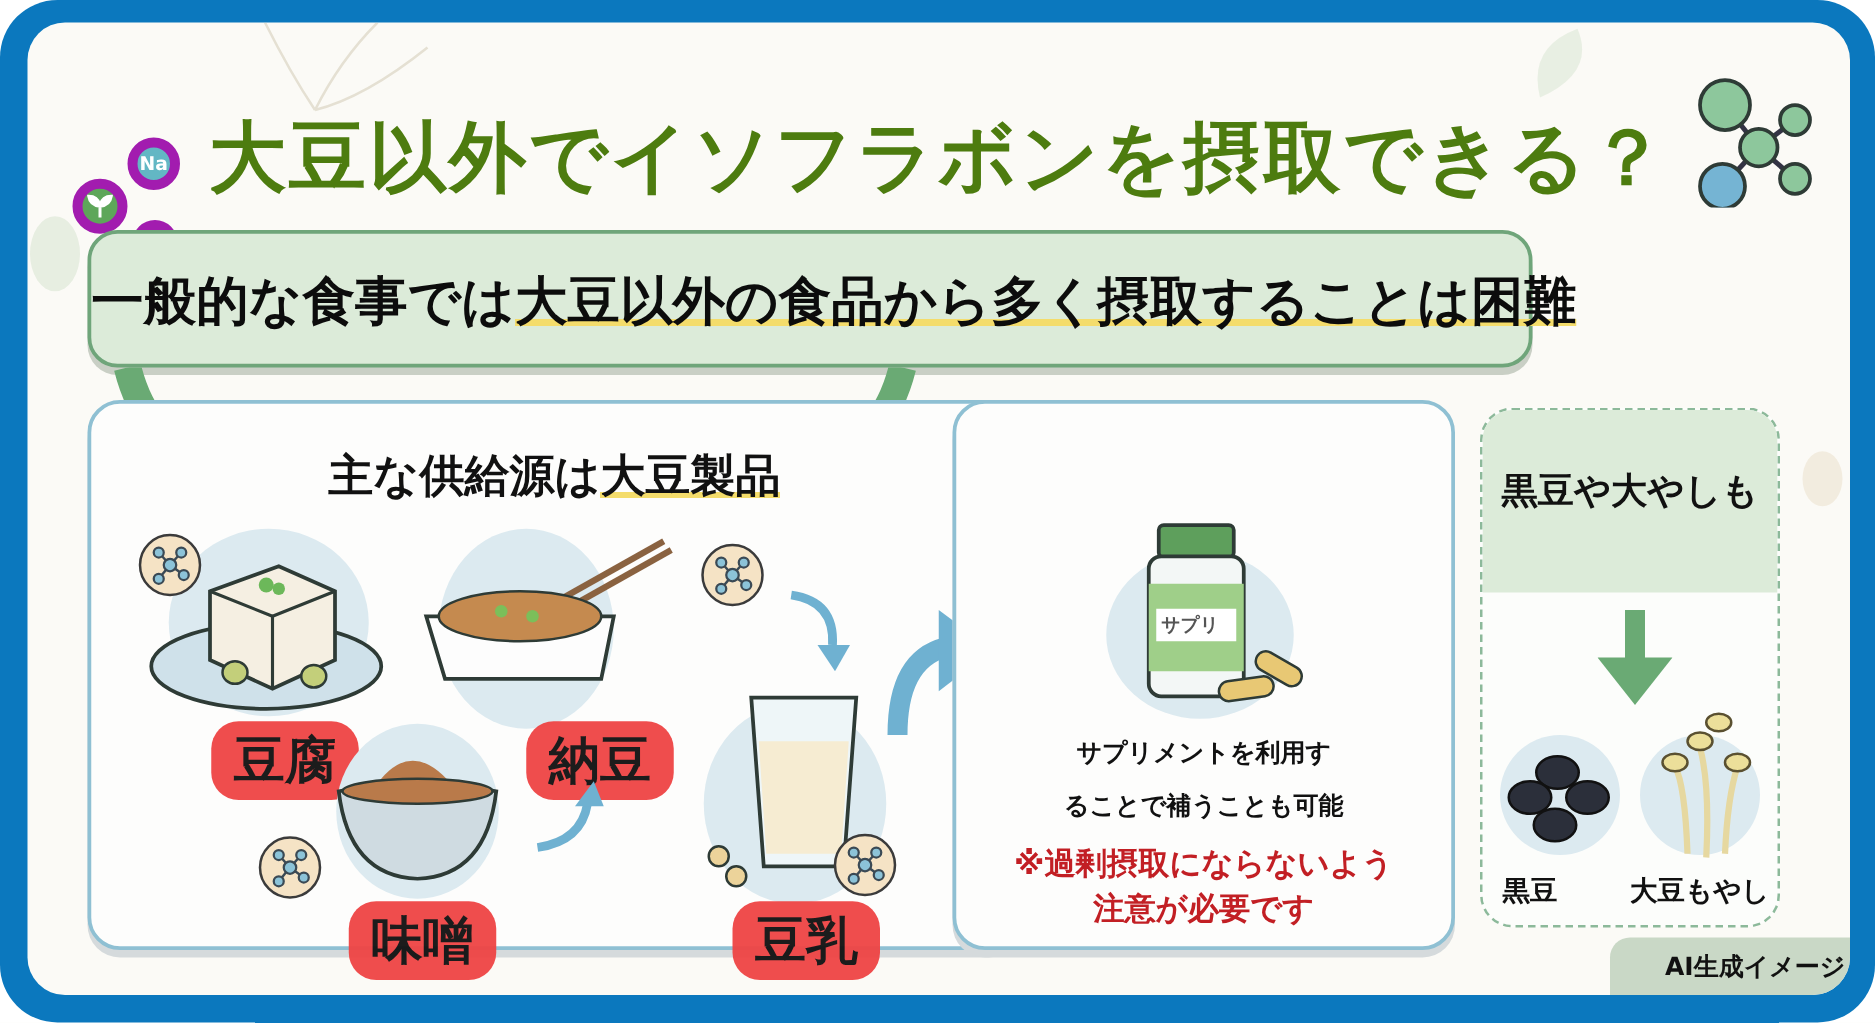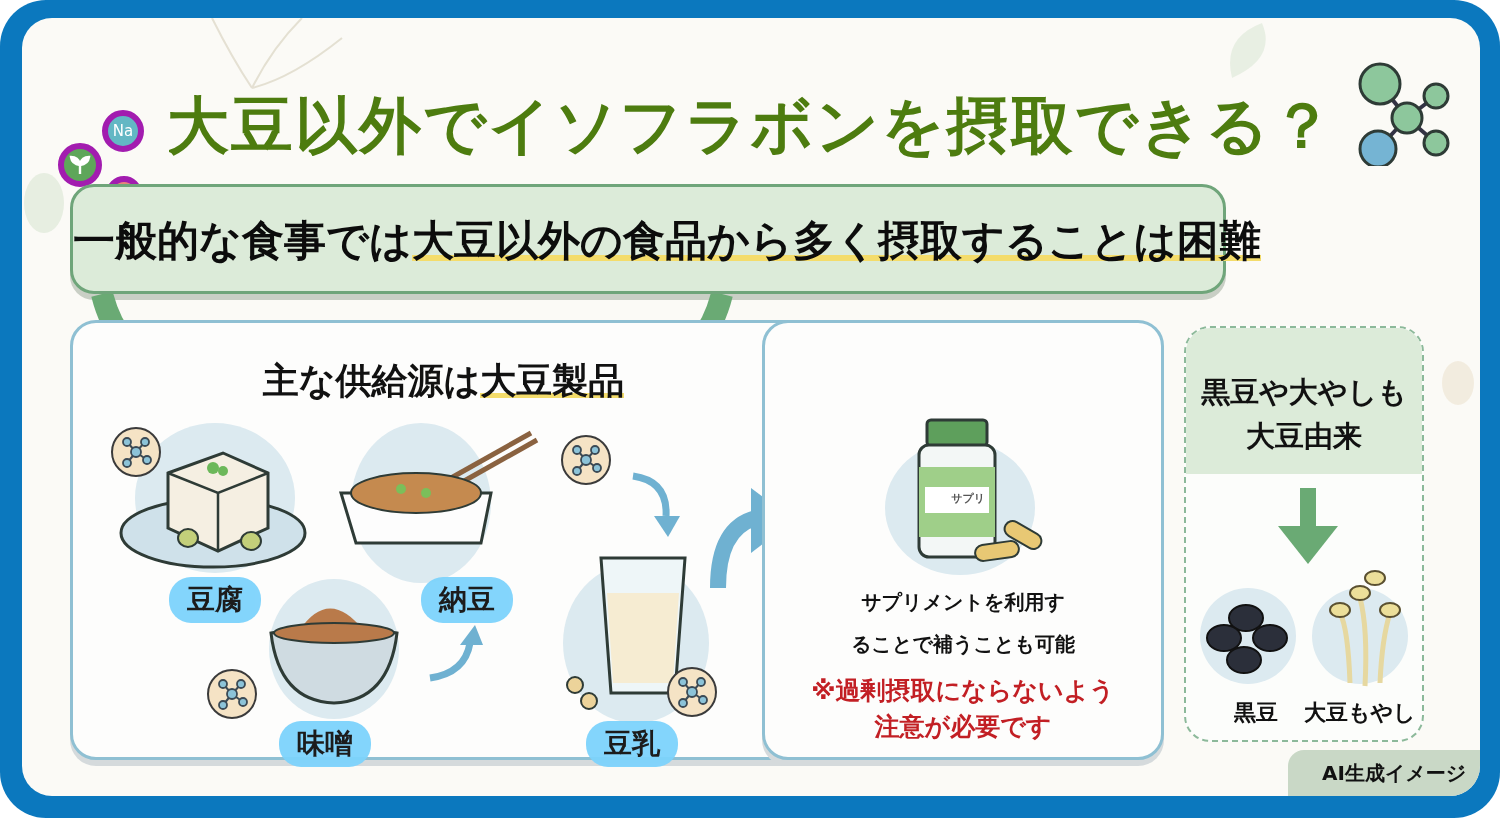--- a/index.html
+++ b/index.html
@@ -16,23 +16,23 @@
   .deco-leaf { position: absolute; opacity: .45; }
   .title-row {
     position: absolute; left: 0; top: 60px; width: 1458px; height: 110px;
   }
   .title {
     position: absolute; left: 145px; top: 6px;
     font-size: 62px; font-weight: bold; letter-spacing: 2px; color: #4d7c0f;
     white-space: nowrap;
   }
   .badge {
-    position: absolute; border-radius: 50%; border: 6px solid #a21caf;
+    position: absolute; border-radius: 50%; border: 8px solid #a21caf;
     display: flex; align-items: center; justify-content: center;
-    font-weight: normal; color: #fff; font-size: 15px;
+    font-weight: bold; color: #fff; font-size: 15px;
   }
   .badge.na { left: 80px; top: 32px; width: 42px; height: 42px; background: #63b7c4; }
   .badge.leaf { left: 36px; top: 65px; width: 44px; height: 44px; background: #5ea65a; }
   .badge.e { left: 84px; top: 98px; width: 36px; height: 36px; background: #e7857a; }
   .molecule-top { position: absolute; left: 1330px; top: 38px; width: 100px; height: 110px; }
 
   .banner {
     position: absolute; left: 48px; top: 166px; width: 1156px; height: 110px;
     background: #dcebd9; border: 3px solid #6fa57a; border-radius: 24px;
     box-shadow: 0 6px 0 #c9cfc5;
@@ -57,22 +57,22 @@
   }
   .panel-title {
     position: absolute; left: 0; right: 0; text-align: center;
     font-weight: bold; color: #111; white-space: nowrap;
   }
   .panel.main .panel-title { top: 34px; font-size: 36px; }
   .panel.supp .panel-title { top: 28px; font-size: 34px; }
 
   .food { position: absolute; }
   .food-label {
-    position: absolute; background: #7dd3fc; border-radius: 22px;
-    font-size: 28px; font-weight: bold; color: #111;
+    position: absolute; background: #ef4444; border-radius: 22px;
+    font-size: 41px; font-weight: bold; color: #111;
     padding: 4px 18px; white-space: nowrap; opacity: .95; text-align: right;
   }
   .halo { position: absolute; border-radius: 50%; background: #dceaf0; }
   .mol-badge {
     position: absolute; width: 50px; height: 50px; border-radius: 50%;
     background: #f5e3c5; border: 2px solid #3b3b3b;
   }
 
   .supp-body {
     position: absolute; left: 0; right: 0; top: 258px; text-align: center;
@@ -89,21 +89,21 @@
   .side-title {
     position: absolute; left: 0; right: 0; top: 42px; text-align: center;
     font-size: 29px; font-weight: bold; line-height: 44px; color: #111;
   }
   .side-label {
     position: absolute; top: 370px; font-size: 22px; font-weight: bold; color: #111; white-space: nowrap;
   }
   .ai-badge {
     position: absolute; left: 1266px; top: 732px; width: 200px; height: 46px;
     background: #c9d8c6; border-radius: 16px 0 0 0;
-    font-size: 20px; font-weight: bold; color: #111; padding: 10px 0 0 34px;
+    font-size: 20px; font-weight: bold; color: #111; padding: 10px 0 0 44px;
   }
 </style>
 </head>
 <body>
 
 <div class="frame"></div>
 <div class="canvas">
 
   <svg class="deco-leaf" style="left:170px;top:0;" width="160" height="80" viewBox="0 0 160 80">
     <path d="M20 0 Q40 40 60 70 M60 70 Q80 30 110 0 M60 70 Q100 60 150 20" stroke="#c9c2a8" stroke-width="2" fill="none"></path>
@@ -282,54 +282,53 @@
   <div class="panel supp">
     <div class="halo" style="left:120px;top:118px;width:150px;height:134px;"></div>
     <svg style="position:absolute;left:140px;top:92px;" width="150" height="150" viewBox="0 0 150 150">
       <rect x="22" y="5" width="60" height="26" rx="4" fill="#5e9f5c" stroke="#2e3b36" stroke-width="3"></rect>
       <rect x="14" y="30" width="76" height="112" rx="10" fill="#f3f7f6" stroke="#2e3b36" stroke-width="3"></rect>
       <rect x="14" y="52" width="76" height="70" fill="#9fcf89"></rect>
       <rect x="20" y="72" width="64" height="26" fill="#fff"></rect>
       <rect x="98" y="112" width="40" height="16" rx="8" fill="#e8c874" stroke="#2e3b36" stroke-width="2" transform="rotate(30 118 120)"></rect>
       <rect x="70" y="128" width="44" height="16" rx="8" fill="#e8c874" stroke="#2e3b36" stroke-width="2" transform="rotate(-8 92 136)"></rect>
     </svg>
-    <div style="position:absolute;left:164px;top:168px;width:56px;text-align:right;font-size:11px;font-weight:bold;color:#555;">サプリ</div>
+    <div style="position:absolute;left:164px;top:168px;width:56px;text-align:left;font-size:15px;font-weight:bold;color:#555;">サプリ</div>
     <div class="supp-body">
       <div>サプリメントを利用す</div>
       <div>ることで補うことも可能</div>
     </div>
     <div class="supp-warn">
       <div>※過剰摂取にならないよう</div>
       <div>注意が必要です</div>
     </div>
   </div>
 
   <div class="panel side">
     <div class="side-head"></div>
     <div class="side-title">
       <div>黒豆や大やしも</div>
-      <div>大豆由来</div>
     </div>
     <svg style="position:absolute;left:92px;top:160px;" width="60" height="76" viewBox="0 0 60 76">
       <rect x="22" y="0" width="16" height="40" fill="#6aaa74"></rect>
       <polygon points="0,38 60,38 30,76" fill="#6aaa74"></polygon>
     </svg>
     <div class="halo" style="left:14px;top:260px;width:96px;height:96px;"></div>
     <svg style="position:absolute;left:18px;top:272px;" width="90" height="80" viewBox="0 0 90 80">
       <ellipse cx="42" cy="18" rx="17" ry="13" fill="#2b2f3a" stroke="#111" stroke-width="2"></ellipse>
       <ellipse cx="20" cy="38" rx="17" ry="13" fill="#2b2f3a" stroke="#111" stroke-width="2"></ellipse>
       <ellipse cx="66" cy="38" rx="17" ry="13" fill="#2b2f3a" stroke="#111" stroke-width="2"></ellipse>
       <ellipse cx="40" cy="60" rx="17" ry="13" fill="#2b2f3a" stroke="#111" stroke-width="2"></ellipse>
     </svg>
     <div class="halo" style="left:126px;top:260px;width:96px;height:96px;"></div>
     <svg style="position:absolute;left:134px;top:240px;" width="90" height="120" viewBox="0 0 90 120">
       <path d="M30 115 Q28 60 20 45 M45 118 Q48 60 40 30 M60 115 Q62 70 70 45" stroke="#e6d8a0" stroke-width="5" fill="none"></path>
       <ellipse cx="20" cy="42" rx="10" ry="7" fill="#ecdf9a" stroke="#5a5030" stroke-width="2"></ellipse>
       <ellipse cx="40" cy="25" rx="10" ry="7" fill="#ecdf9a" stroke="#5a5030" stroke-width="2"></ellipse>
       <ellipse cx="70" cy="42" rx="10" ry="7" fill="#ecdf9a" stroke="#5a5030" stroke-width="2"></ellipse>
       <ellipse cx="55" cy="10" rx="10" ry="7" fill="#ecdf9a" stroke="#5a5030" stroke-width="2"></ellipse>
     </svg>
-    <div class="side-label" style="left:48px;font-family:Liberation Serif, serif;">黒豆</div>
+    <div class="side-label" style="left:16px;font-family:Liberation Serif, serif;">黒豆</div>
     <div class="side-label" style="left:118px;text-align:center;">大豆もやし</div>
   </div>
 
   <div class="ai-badge">AI生成イメージ</div>
 </div>
 
 </body></html>

